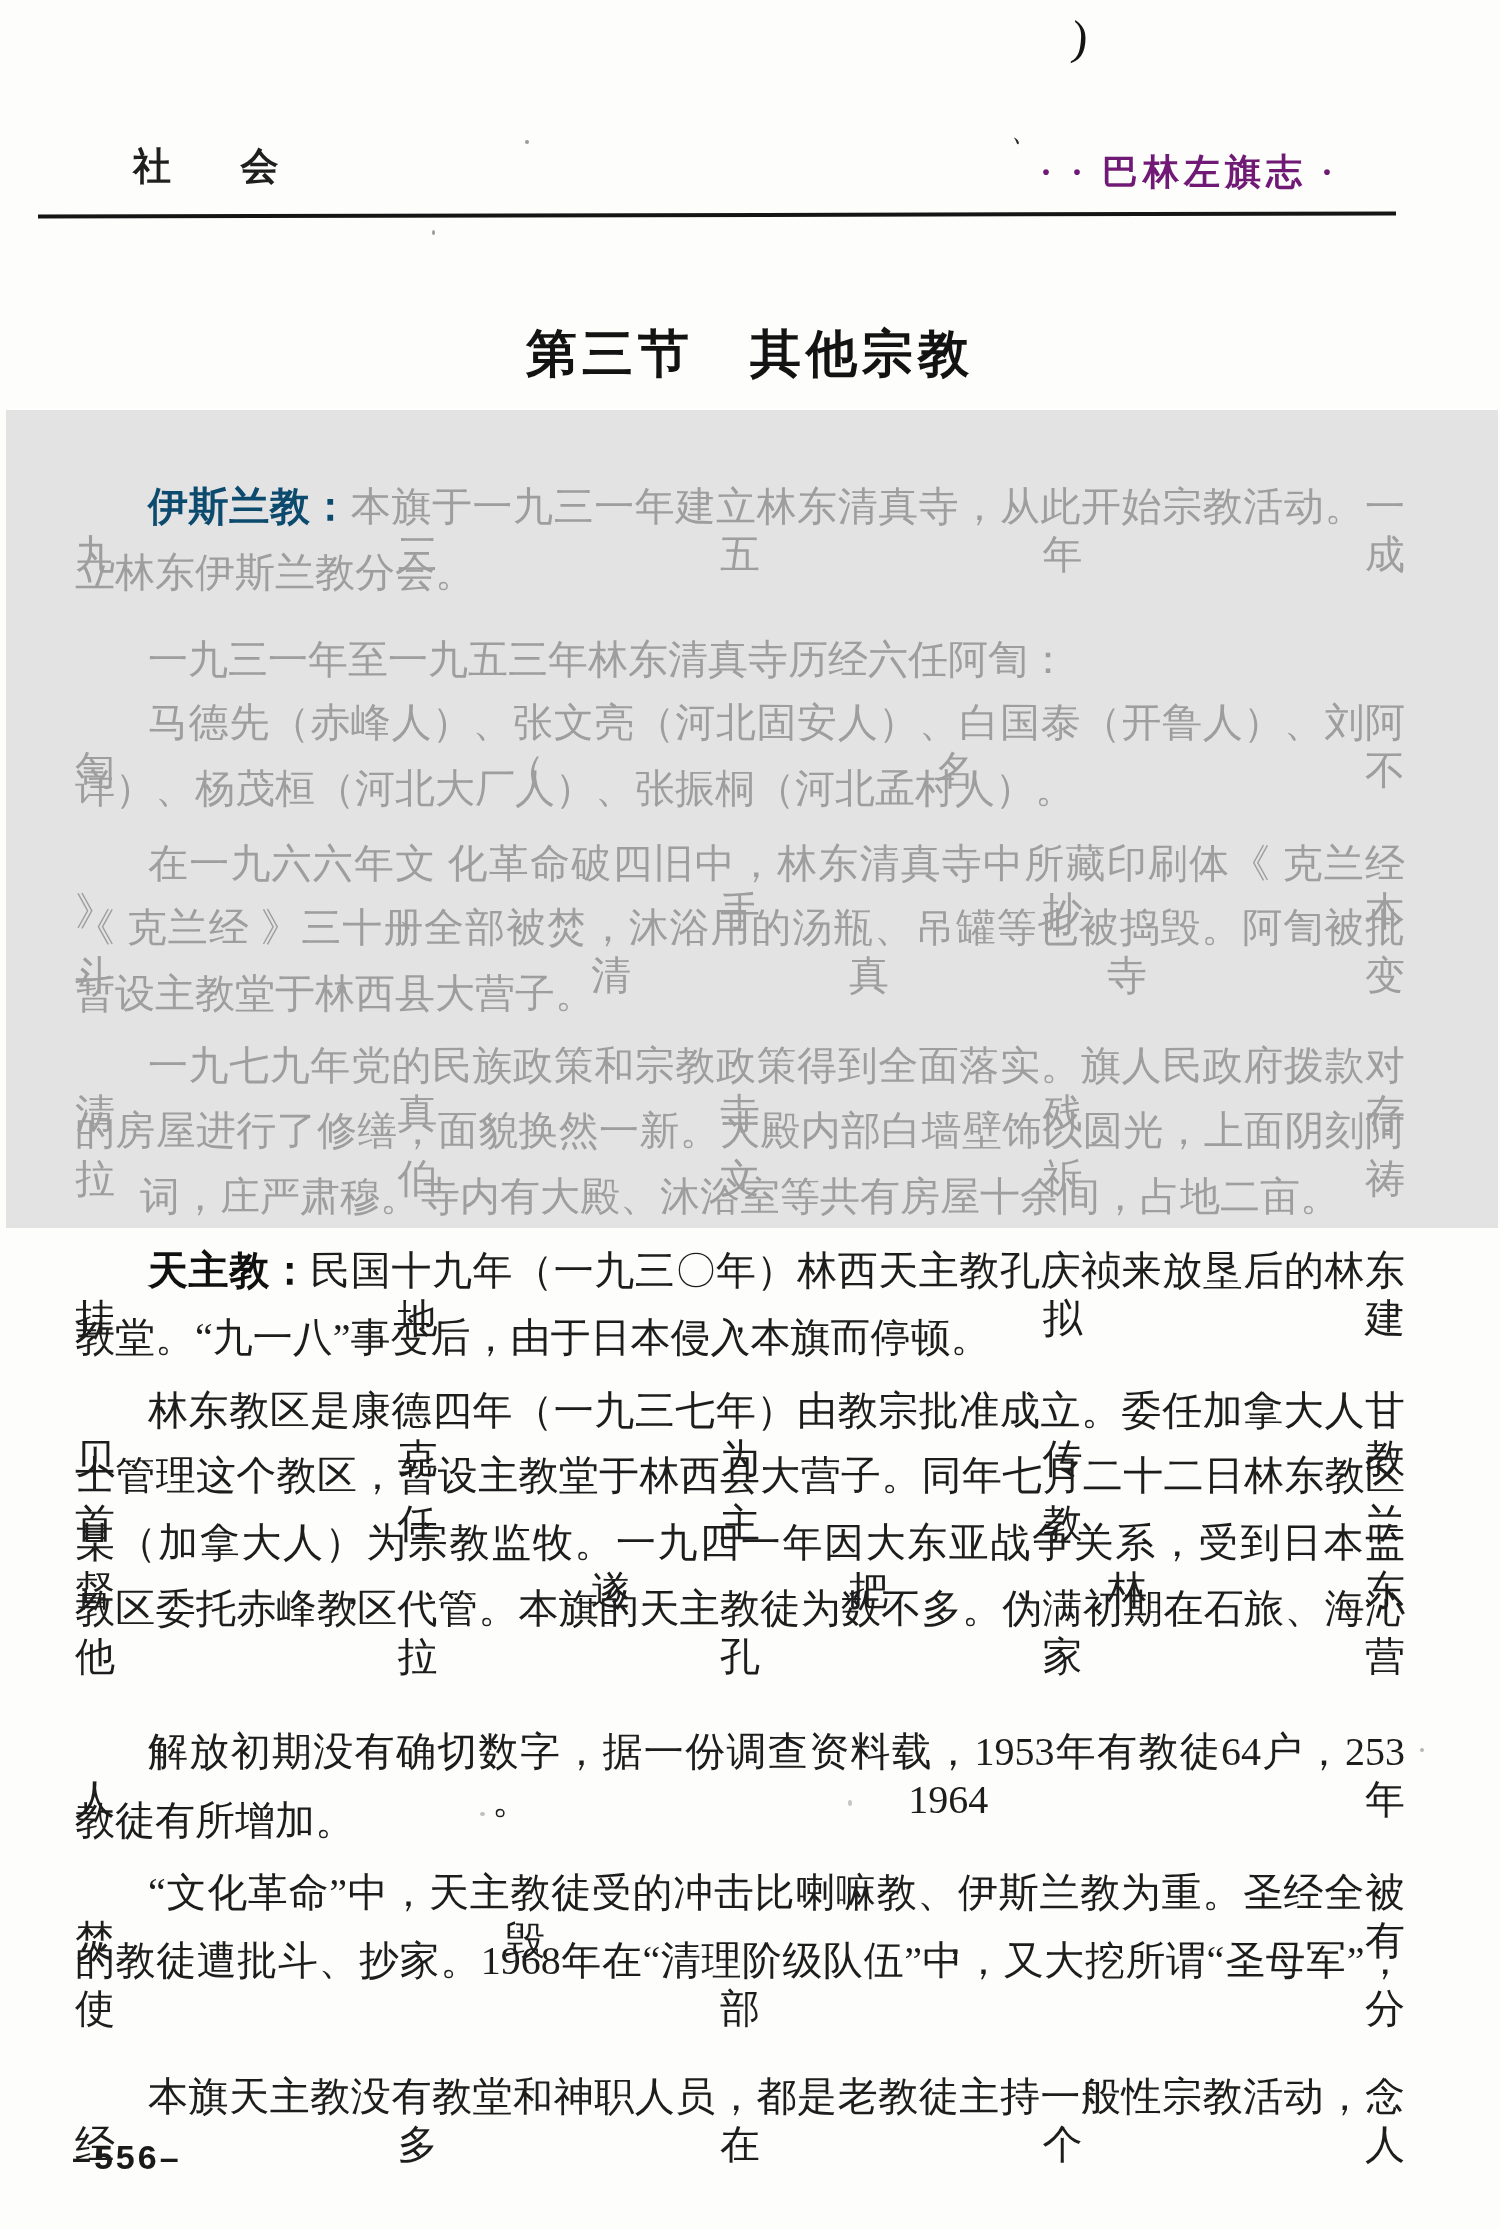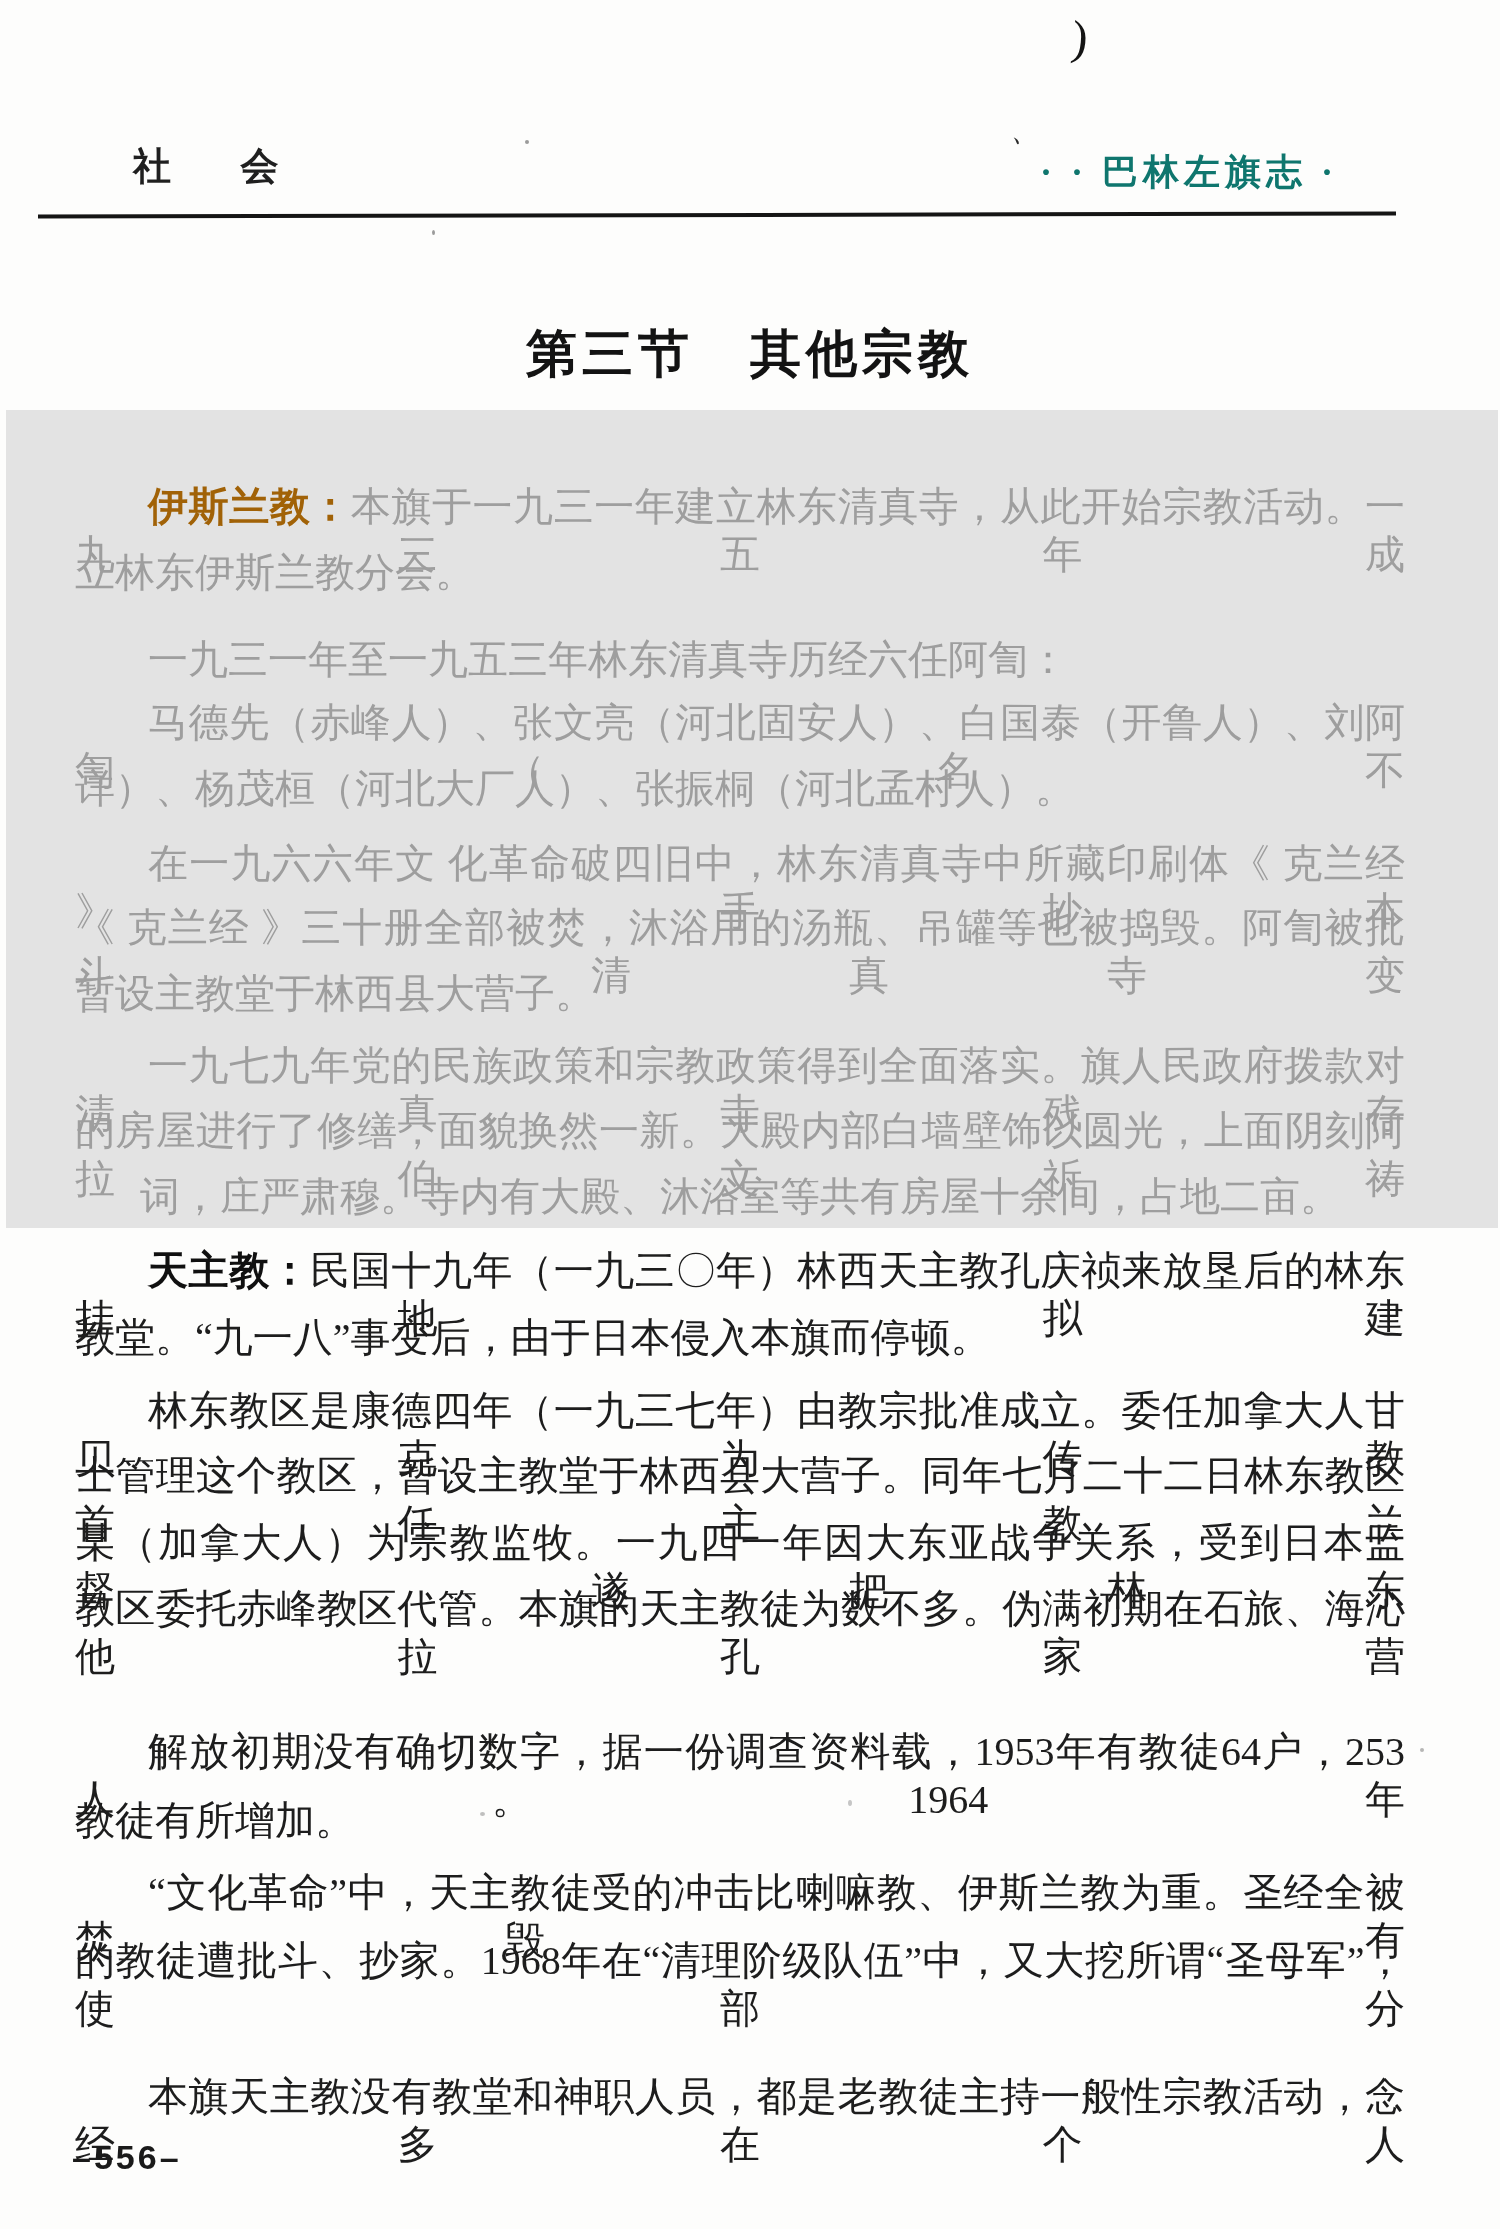--- a/index.html
+++ b/index.html
@@ -15,21 +15,21 @@
     overflow:hidden;
   }
   
   .header-left {
     position:absolute; left:133px; top:141px;
     font-size:38px; font-weight:bold; color:#1f1f1f;
     word-spacing:56px; letter-spacing:2px;
   }
   .header-right {
     position:absolute; left:1040px; top:148px;
-    font-size:36px; font-weight:bold; color:#0f766e;
+    font-size:36px; font-weight:bold; color:#701a75;
     letter-spacing:5px;
   }
   .header-rule {
     position:absolute; left:38px; top:213px;
     width:1358px; height:4px; background:#151515;
     transform:rotate(-0.12deg);
   }
   
   .stray-paren {
     position:absolute; left:1072px; top:10px;
@@ -57,21 +57,21 @@
   }
   
   .line {
     position:absolute; left:75px; width:1330px;
     font-size:40px; line-height:48px; color:#1d1d1d;
   }
   .line.gray-text { color:#9e9e9e; }
   .indent { text-indent:73px; }
   .fill { text-align:justify; text-align-last:justify; text-justify:inter-character; }
   .para-label { font-weight:bold; color:#101010; }
-  .gray-text .para-label { color:#a16207; }
+  .gray-text .para-label { color:#0c4a6e; }
   
   .page-number {
     position:absolute; left:72px; top:2138px;
     font-family:"Liberation Sans", sans-serif;
     font-size:34px; font-weight:bold; color:#1a1a1a;
     letter-spacing:3px;
   }
 </style>
 </head>
 <body>

